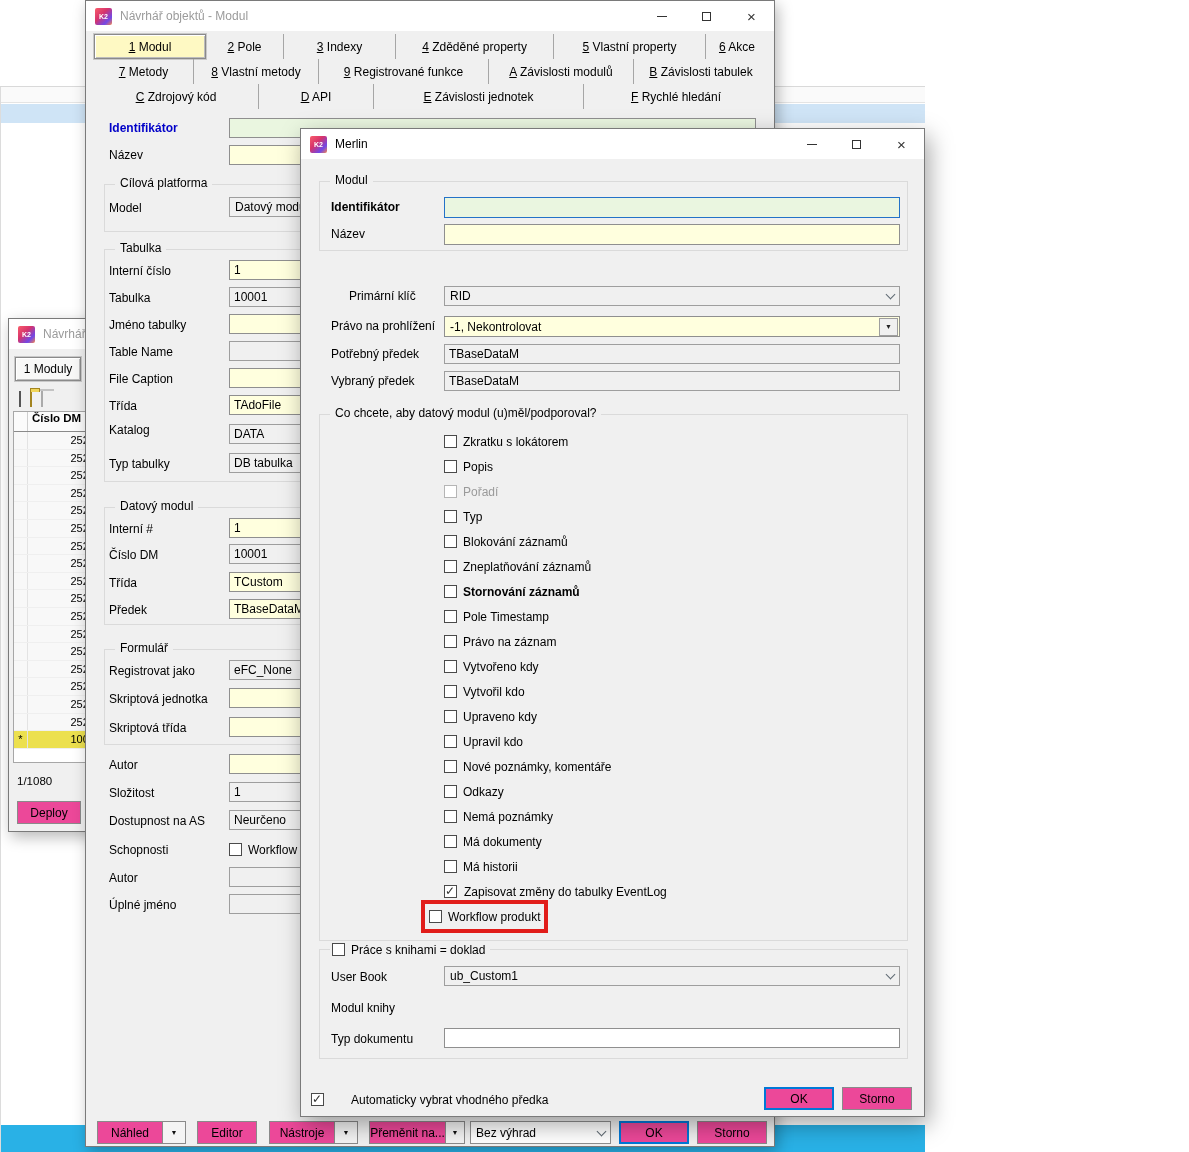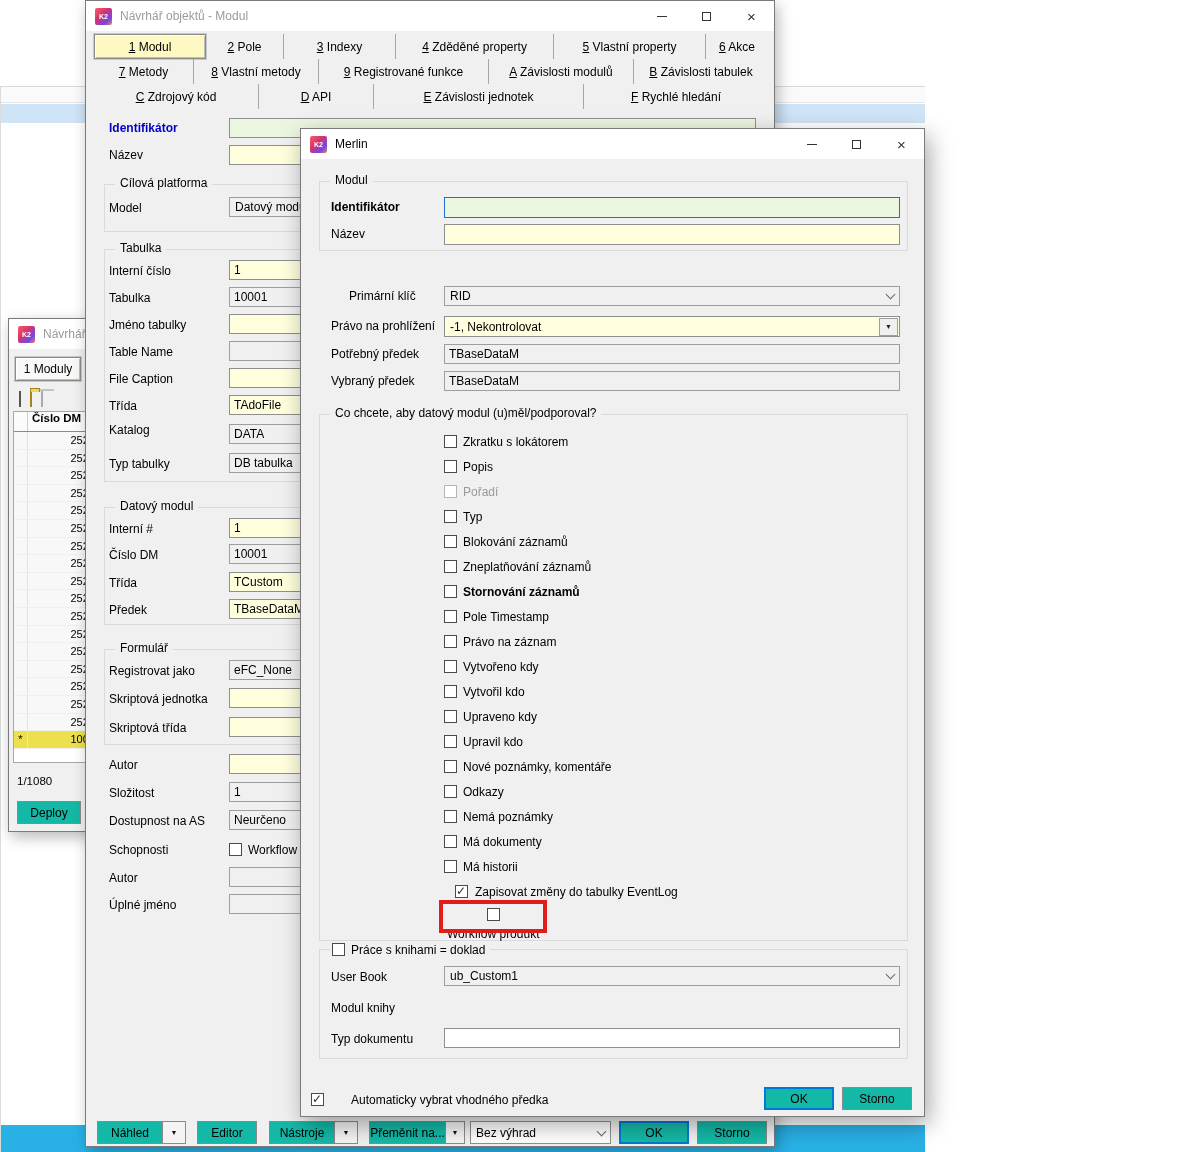--- a/index.html
+++ b/index.html
@@ -40,21 +40,21 @@
   .combo.yellow { background:#ffffde; border-color:#8f8f8f; }
   .combo.white { background:#ffffff; border-color:#8f8f8f; }
   .chev { width:7px; height:7px; border-right:1.4px solid #5f6a73; border-bottom:1.4px solid #5f6a73; transform:rotate(45deg); margin-left:auto; margin-top:-3px; flex:0 0 auto; }
   .dd-btn { margin-left:auto; margin-right:-4px; width:19px; height:18px; background:#f0f0f0; border:1px solid #9e9e9e; display:flex; align-items:center; justify-content:center; font-size:7px; color:#222; flex:0 0 auto; }
   .cbx { width:13px; height:13px; border:1px solid #4a4a4a; background:#fff; flex:0 0 auto; position:relative; }
   .cbx.checked::after { content:"✓"; position:absolute; left:0; top:-2px; font-size:12px; color:#333; }
   .cbx.disabled { border-color:#b5b5b5; }
   .cbrow { position:absolute; display:flex; align-items:center; gap:6px; height:17px; white-space:nowrap; }
   .cbrow.disabled { color:#9a9a9a; }
   .cbrow.highlight { outline:4px solid #e11d1a; outline-offset:4px; }
-  .btn { position:absolute; background:#14b8a6; border:1px solid #8a8a8a; display:flex; align-items:center; justify-content:center; font-size:12px; color:#000; }
+  .btn { position:absolute; background:#ec4899; border:1px solid #8a8a8a; display:flex; align-items:center; justify-content:center; font-size:12px; color:#000; }
   .btn.primary { border:2px solid #0078d7; }
   .split-arrow { position:absolute; background:#f4f4f4; border:1px solid #8a8a8a; display:flex; align-items:center; justify-content:center; font-size:7px; color:#111; }
 
   
   .tabrow { position:absolute; left:8px; width:674px; height:25px; display:flex; }
   .tabcell { display:flex; align-items:center; justify-content:center; white-space:nowrap; border-right:1px solid #a6a6a6; }
   .tabcell:last-child { border-right:none; }
   .tabcell u { margin-right:0; }
   .tabsel { background:#fef9c3; border:1px solid #8a8a8a; box-shadow: inset 1px 1px 0 #ffffff, inset -1px -1px 0 #bdbdbd, 0 0 0 1px #c9c9c9; }
 
@@ -445,25 +445,25 @@
         <span>Nemá poznámky</span>
       </div>
     <div class="cbrow" style="left:143px; top:704px;">
         <span class="cbx"></span>
         <span>Má dokumenty</span>
       </div>
     <div class="cbrow" style="left:143px; top:729px;">
         <span class="cbx"></span>
         <span>Má historii</span>
       </div>
-    <div class="cbrow" style="left:154px; top:754px;gap:7px;">
+    <div class="cbrow" style="left:143px; top:754px;gap:7px;">
         <span class="cbx checked"></span>
         <span>Zapisovat změny do tabulky EventLog</span>
       </div>
-    <div class="cbrow highlight" style="left:146px; top:779px;flex-direction:column;">
+    <div class="cbrow highlight" style="left:128px; top:779px;">
         <span class="cbx"></span>
         <span>Workflow produkt</span>
       </div>
 
     <div class="grp" style="left:18px; top:820px; width:589px; height:110px;">
       <span class="legend" style="padding-left:2px;">
         <span class="cbrow" style="position:static; display:inline-flex;">
           <span class="cbx"></span>
           <span>Práce s knihami = doklad</span>
         </span>

